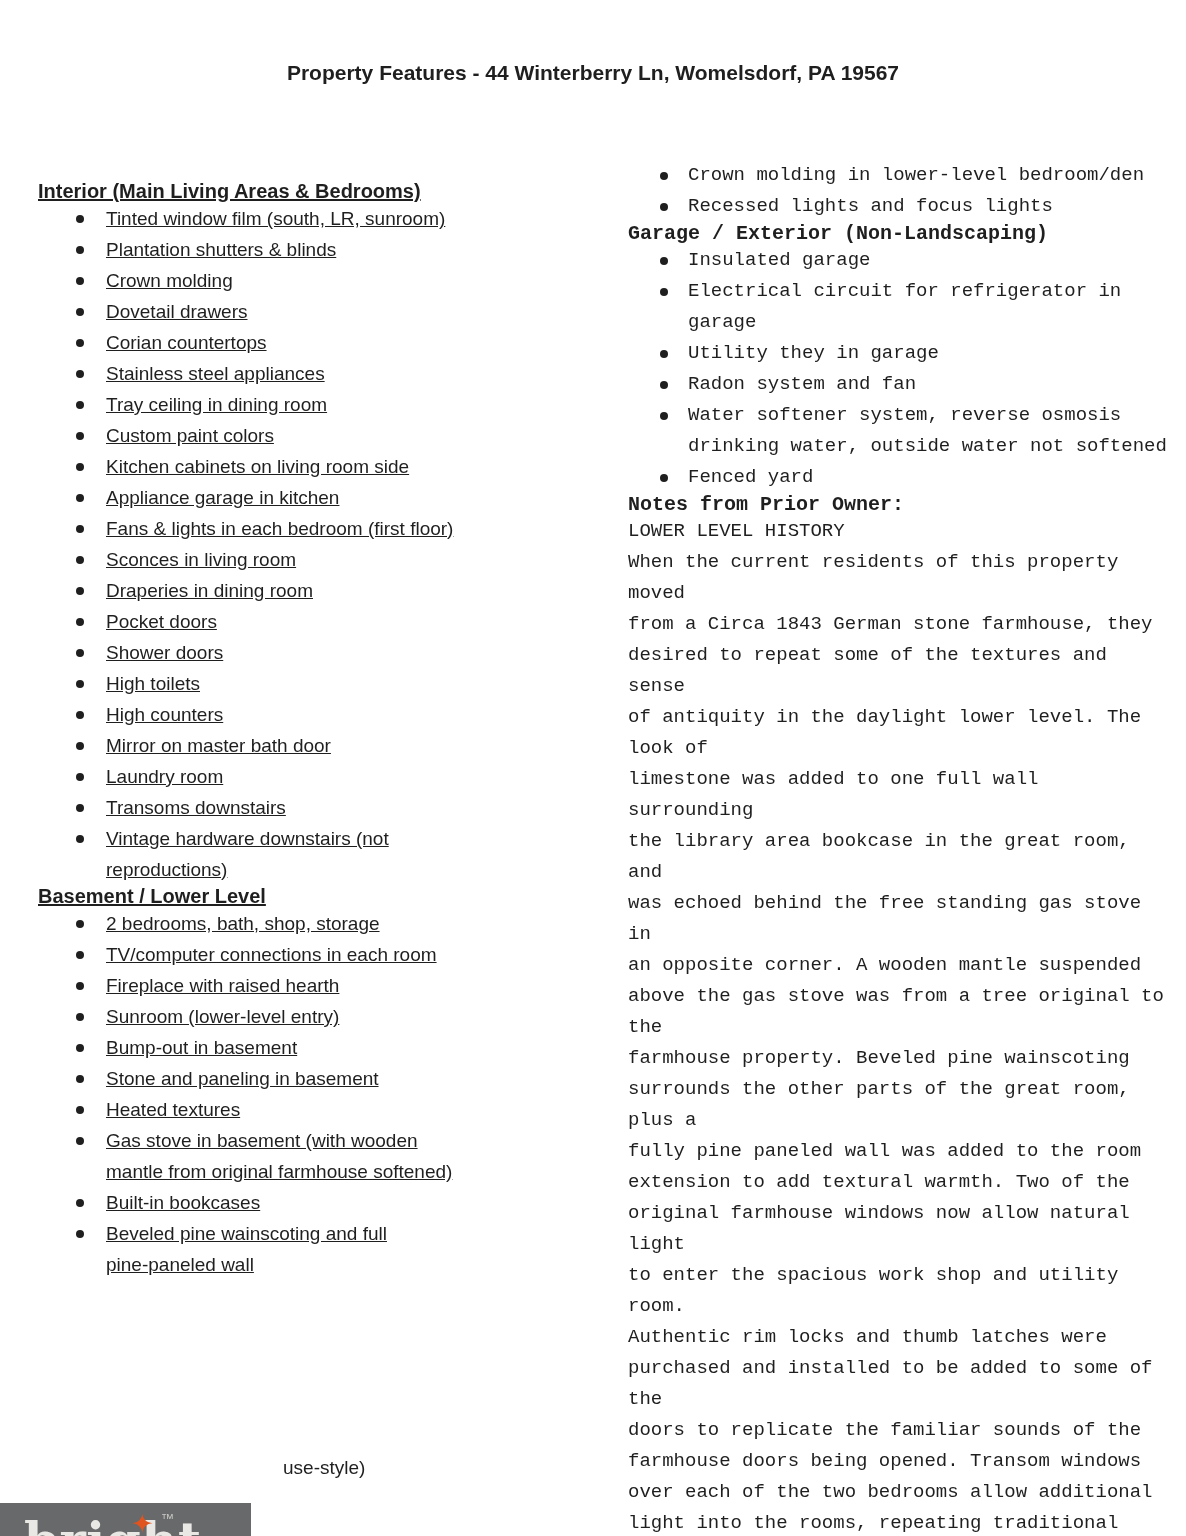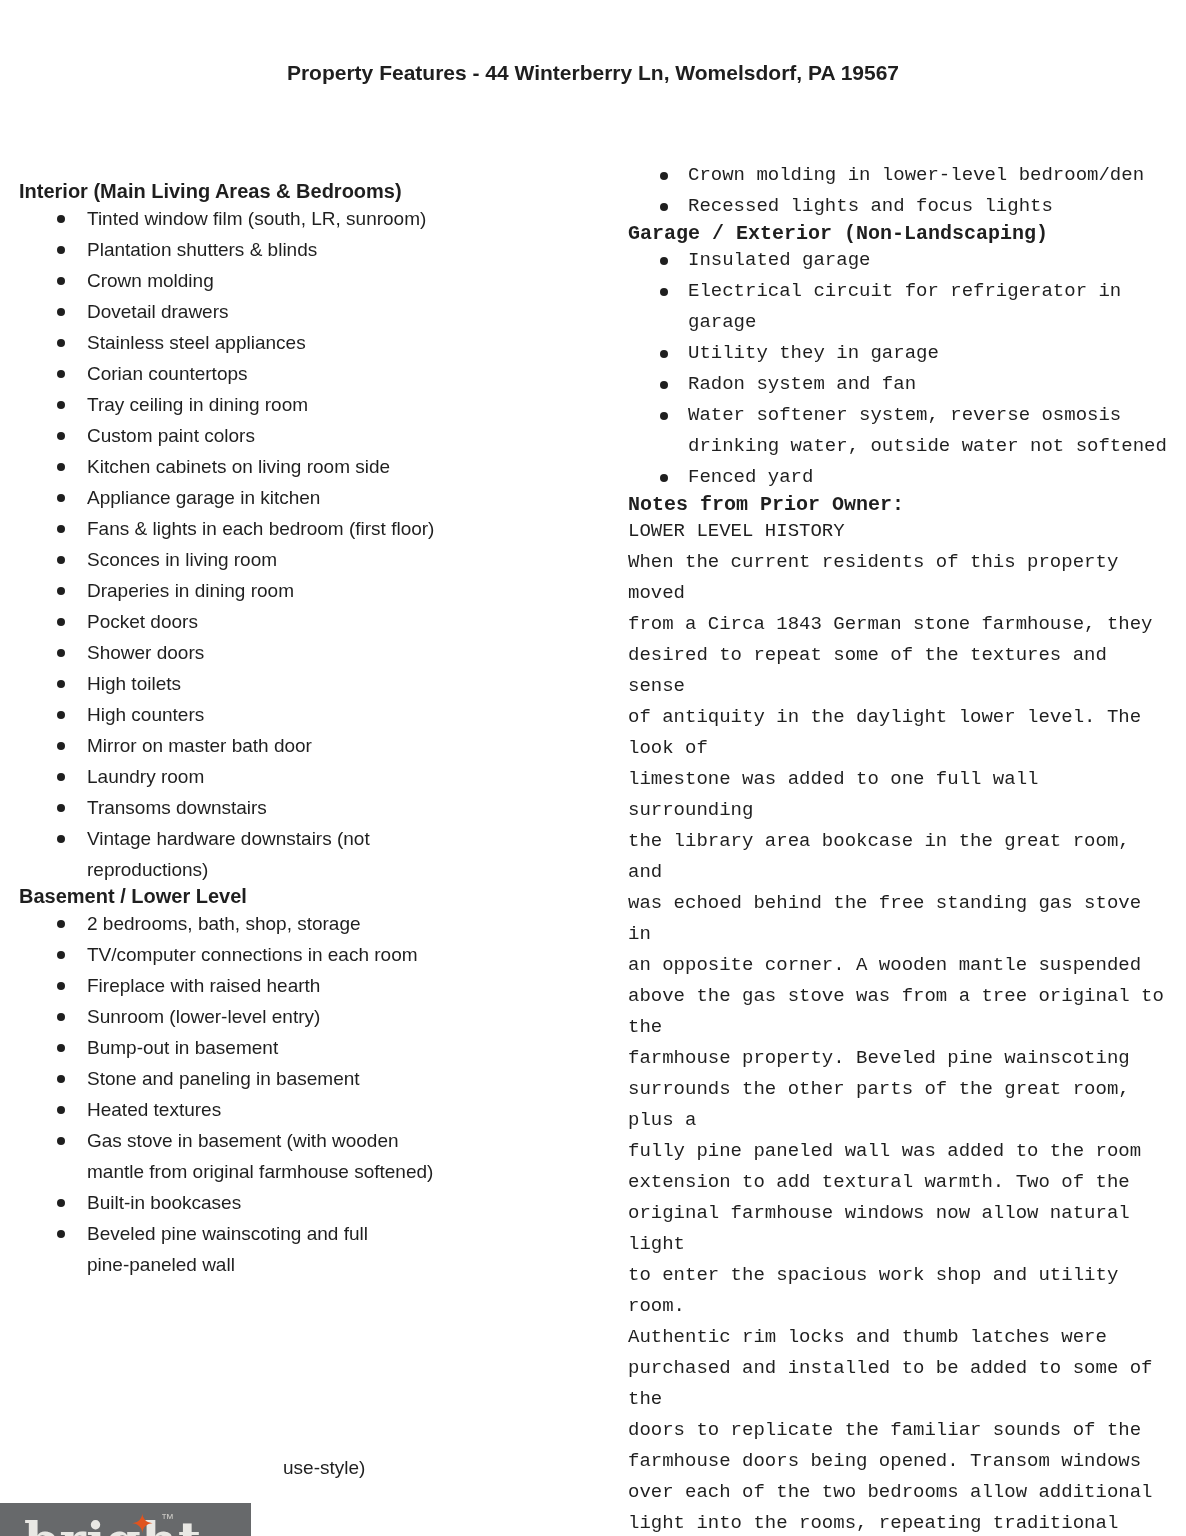--- a/index.html
+++ b/index.html
@@ -14,21 +14,21 @@
   }
   .doc-title {
     position: absolute;
     top: 60px; left: 0; width: 100%;
     text-align: center;
     font-size: 21px; font-weight: bold;
     line-height: 26px;
     margin: 0;
   }
   .col { position: absolute; }
-  .col-left  { left: 19px;  top: 180px; width: 556px; }
+  .col-left  { left: 38px;  top: 180px; width: 556px; text-decoration: underline; }
   .col-right { left: 628px; top: 160px; width: 540px; font-family: Liberation Mono, monospace; }
   h2.sec-heading {
     font-size: 20px; font-weight: bold;
     line-height: 23px; margin: 0;
     white-space: nowrap;
   }
   .heading-interior { margin: 0 0 35px 0; }
   .heading-basement { margin: 59px 0 27px 6px; }
   .heading-garage   { margin: 31px 0 33px 0; }
   .heading-notes    { margin: 80px 0 45px 0; }
@@ -114,23 +114,23 @@
     <ul class="bullet-list">
 
         <li class="bullet-item">Tinted window film (south, LR, sunroom)</li>
 
         <li class="bullet-item">Plantation shutters &amp; blinds</li>
 
         <li class="bullet-item">Crown molding</li>
 
         <li class="bullet-item">Dovetail drawers</li>
 
+        <li class="bullet-item">Corian countertops</li>
+
         <li class="bullet-item">Stainless steel appliances</li>
-
-        <li class="bullet-item">Corian countertops</li>
 
         <li class="bullet-item">Tray ceiling in dining room</li>
 
         <li class="bullet-item">Custom paint colors</li>
 
         <li class="bullet-item">Kitchen cabinets on living room side</li>
 
         <li class="bullet-item">Appliance garage in kitchen</li>
 
         <li class="bullet-item">Fans &amp; lights in each bedroom (first floor)</li>

